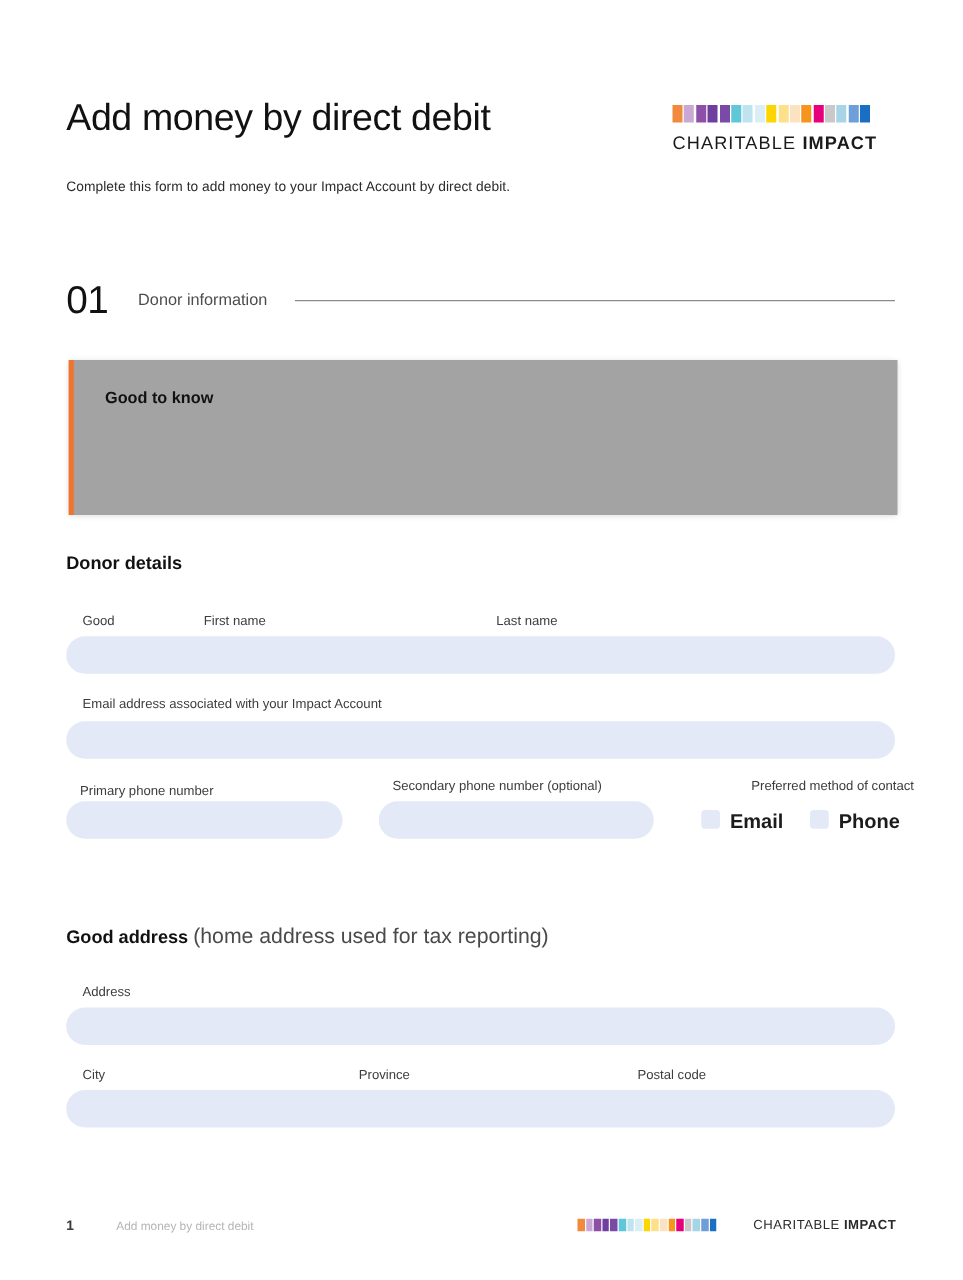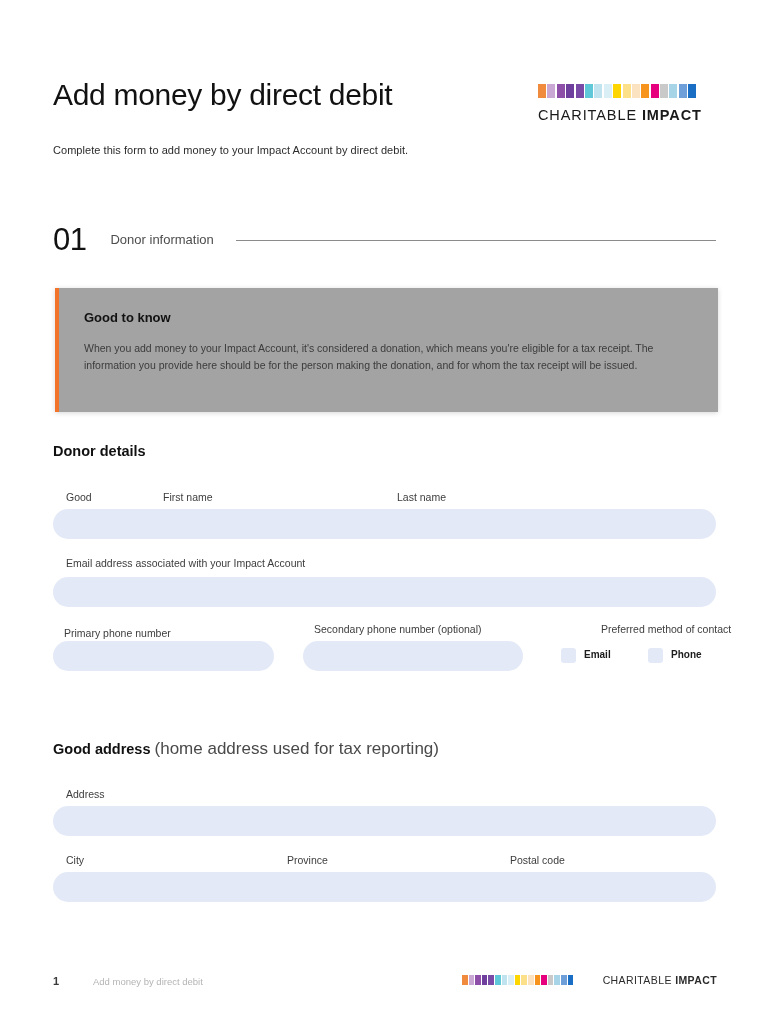--- a/index.html
+++ b/index.html
@@ -162,21 +162,21 @@
   
   .checkbox {
     position: absolute;
     width: 15px;
     height: 15px;
     border-radius: 3px;
     background: #e3e9f7;
   }
   .check-label {
     position: absolute;
-    font-size: 10px;
+    font-size: 16px;
     font-weight: 700;
     color: #1c1c1c;
   }
 
   
   .footer-rule {
     position: absolute;
     left: 53px; top: 957px;
     width: 663px;
     height: 1px;
@@ -254,21 +254,20 @@
   </div>
 
   <div class="section-head">
     <div class="section-num">01</div>
     <div class="section-name">Donor information</div>
     <div class="section-rule"></div>
   </div>
 
   <div class="callout">
     <div class="callout-title">Good to know</div>
-    <div class="callout-body">When you add money to your Impact Account, it's considered a donation, which means you're eligible for a tax receipt. The information you provide here should be for the person making the donation, and for whom the tax receipt will be issued.</div>
   </div>
 
   <div class="block-title" style="top:443px;">Donor details</div>
 
   <div class="field-label" style="left:66px; top:491px;">Good</div>
   <div class="field-label" style="left:163px; top:491px;">First name</div>
   <div class="field-label" style="left:294px; top:491px;margin-top:24px;">Initial</div>
   <div class="field-label" style="left:397px; top:491px;">Last name</div>
   <div class="input" style="left:53px; top:509px; width:663px;"></div>
 

